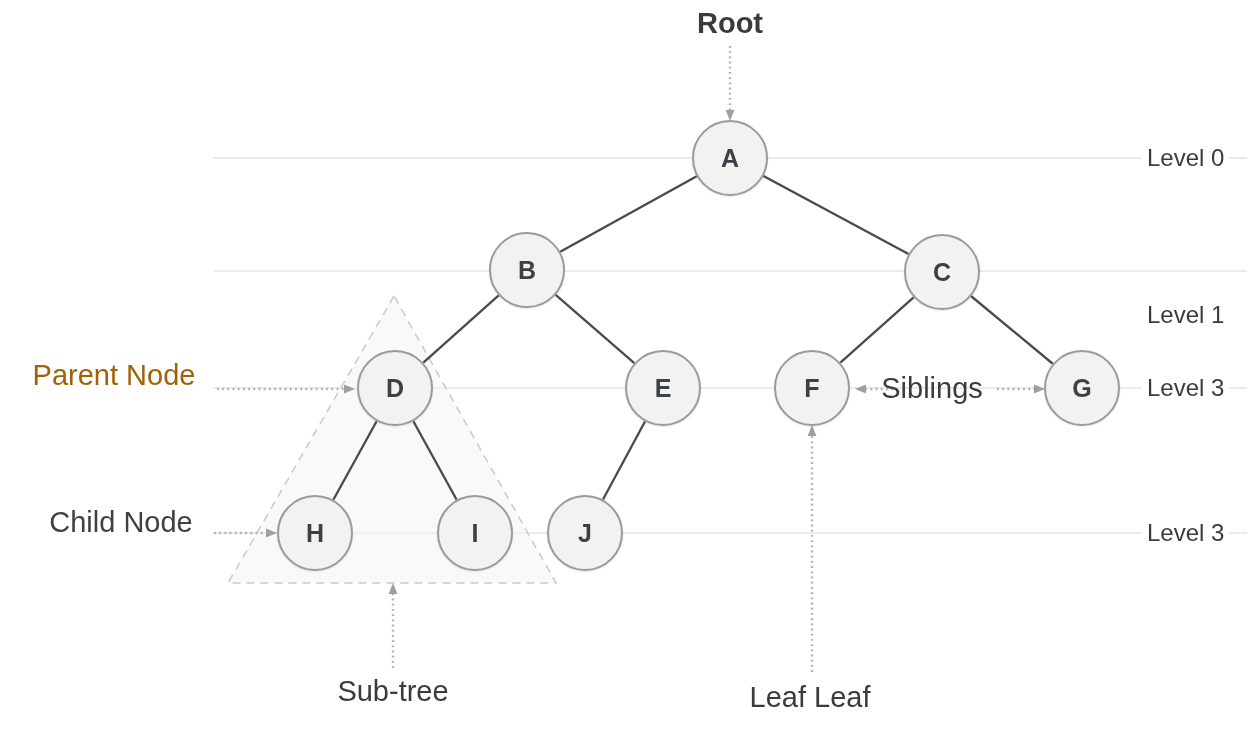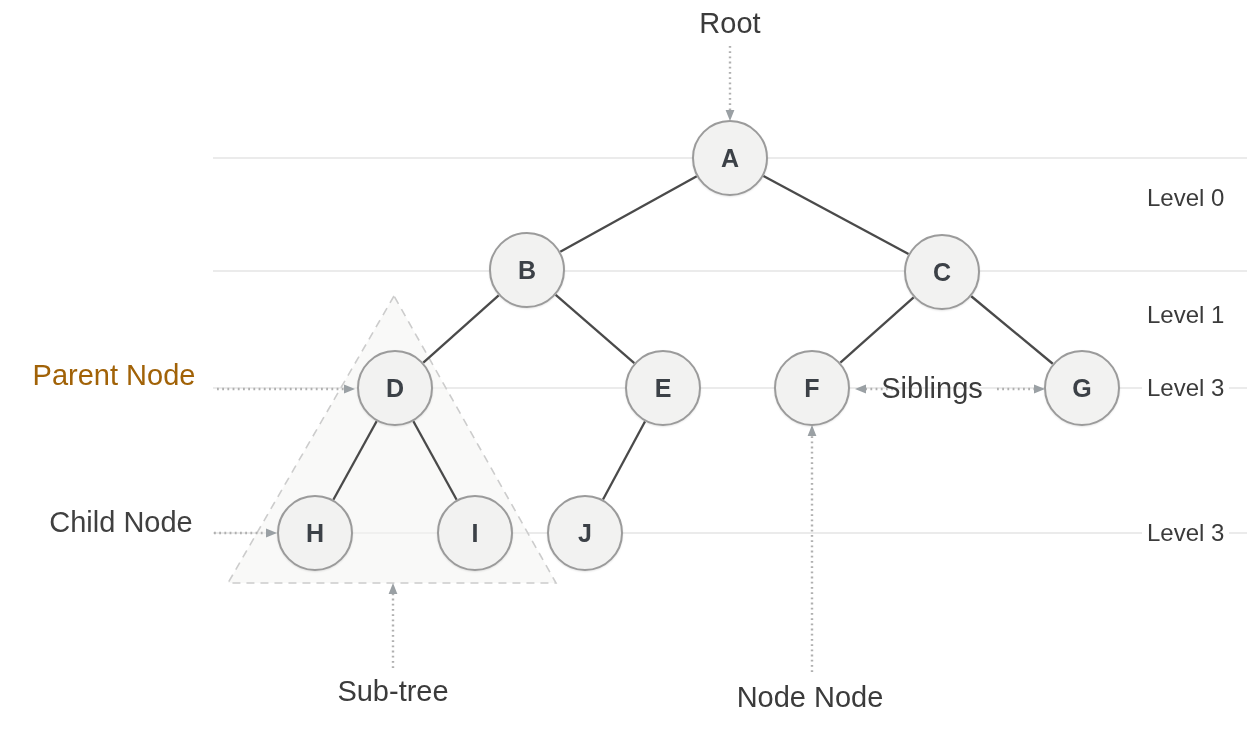--- a/index.html
+++ b/index.html
@@ -79,24 +79,24 @@
       <div class="node" style="left: 904px; top: 234px; background: rgb(242, 242, 241); border: 2px solid rgb(155, 155, 155); color: rgb(60, 65, 71);">C</div>
       <div class="node" style="left: 357px; top: 350px; background: rgb(242, 242, 241); border: 2px solid rgb(155, 155, 155); color: rgb(60, 65, 71);">D</div>
       <div class="node" style="left: 625px; top: 350px; background: rgb(242, 242, 241); border: 2px solid rgb(155, 155, 155); color: rgb(60, 65, 71);">E</div>
       <div class="node" style="left: 774px; top: 350px; background: rgb(242, 242, 241); border: 2px solid rgb(155, 155, 155); color: rgb(60, 65, 71);">F</div>
       <div class="node" style="left: 1044px; top: 350px; background: rgb(242, 242, 241); border: 2px solid rgb(155, 155, 155); color: rgb(60, 65, 71);">G</div>
       <div class="node" style="left: 277px; top: 495px; background: rgb(242, 242, 241); border: 2px solid rgb(155, 155, 155); color: rgb(60, 65, 71);">H</div>
       <div class="node" style="left: 437px; top: 495px; background: rgb(242, 242, 241); border: 2px solid rgb(155, 155, 155); color: rgb(60, 65, 71);">I</div>
       <div class="node" style="left: 547px; top: 495px; background: rgb(242, 242, 241); border: 2px solid rgb(155, 155, 155); color: rgb(60, 65, 71);">J</div>
     </div>
   <div id="labels-layer">
-      <div class="annotation" style="left: 730px; top: 24px; color: rgb(59, 59, 59);">Root</div>
+      <div class="annotation" style="left: 730px; top: 24px; color: rgb(59, 59, 59); font-weight: bold;">Root</div>
       <div class="annotation" style="left: 114px; top: 376px; color: #a16207;">Parent Node</div>
       <div class="annotation" style="left: 121px; top: 523px; color: #404040;">Child Node</div>
       <div class="annotation" style="left: 393px; top: 692px; color: rgb(59, 59, 59);">Sub-tree</div>
-      <div class="annotation" style="left: 810px; top: 698px; color: rgb(59, 59, 59);">Node Node</div>
+      <div class="annotation" style="left: 810px; top: 698px; color: rgb(59, 59, 59);">Leaf Leaf</div>
       <div class="annotation" style="left: 932px; top: 389px; color: rgb(59, 59, 59);">Siblings</div>
-      <div class="level-label" style="left: 1142px; top: 158px; color: rgb(59, 59, 59); margin-top: 40px;">Level 0</div>
+      <div class="level-label" style="left: 1142px; top: 158px; color: rgb(59, 59, 59);">Level 0</div>
       <div class="level-label" style="left: 1142px; top: 271px; color: rgb(59, 59, 59); margin-top: 44px;">Level 1</div>
       <div class="level-label" style="left: 1142px; top: 388px; color: rgb(59, 59, 59);">Level 3</div>
       <div class="level-label" style="left: 1142px; top: 533px; color: rgb(59, 59, 59); text-align: center;">Level 3</div>
     </div>
 </div>
 
 </body></html>

